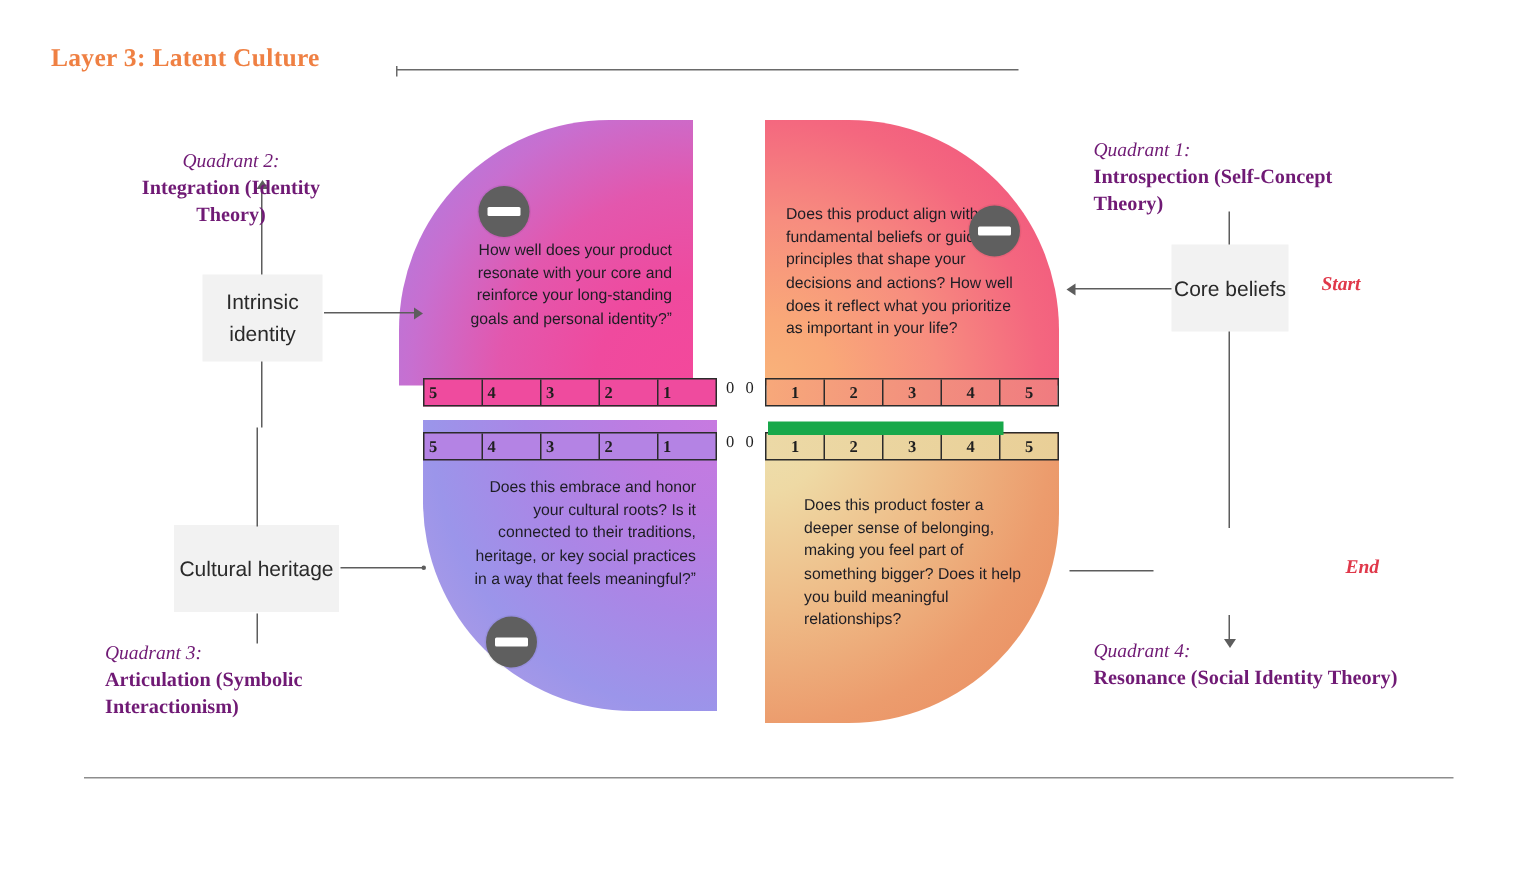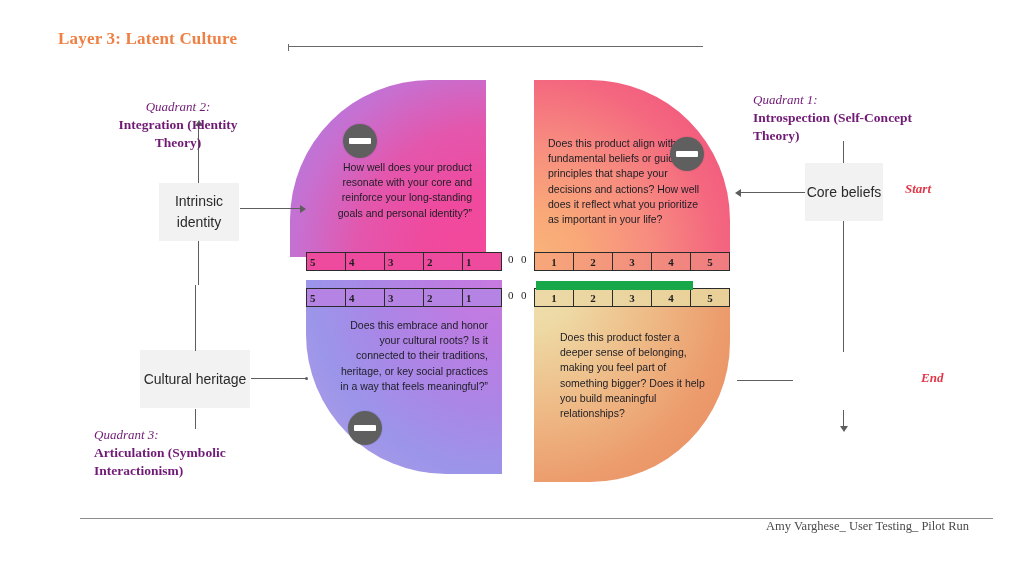--- a/index.html
+++ b/index.html
@@ -1,21 +1,21 @@
 <!DOCTYPE html>
 <html><head>
 <meta charset="utf-8">
 <style>
   html,body{margin:0;padding:0;}
   body{
     width:1024px;height:582px;background:#ffffff;
     font-family:"Liberation Sans", sans-serif;
     overflow:hidden;position:relative;
   }
-  #stage{position:absolute;inset:0;margin-left:24px;}
+  #stage{position:absolute;inset:0;}
 
   
   .slide-title{
     position:absolute;left:34px;top:29px;
     font-family:"Liberation Serif", serif;
     font-weight:bold;font-size:17px;letter-spacing:.2px;
     color:#ef8043;white-space:nowrap;
   }
   .header-rule{
     position:absolute;left:264px;top:46px;width:415px;height:0;
@@ -278,20 +278,23 @@
     <span class="ttl">Integration (Identity Theory)</span>
   </div>
   <div class="qcap" id="cap-q3">
     <span class="num">Quadrant 3:</span>
     <span class="ttl">Articulation (Symbolic Interactionism)</span>
   </div>
   <div class="qcap" id="cap-q1">
     <span class="num">Quadrant 1:</span>
     <span class="ttl">Introspection (Self-Concept Theory)</span>
   </div>
+  <div class="qcap" id="cap-q4">
+    <span class="num">Quadrant 4:</span>
+    <span class="ttl">Resonance (Social Identity Theory)</span>
+  </div>
 
   <div class="marker" id="marker-start">Start</div>
   <div class="marker" id="marker-end">End</div>
 
   <div class="footer-rule"></div>
-  <div class="footer-text">Amy Varghese_ User Testing_ Pilot Run</div>
 
 </div>
 
 </body></html>

